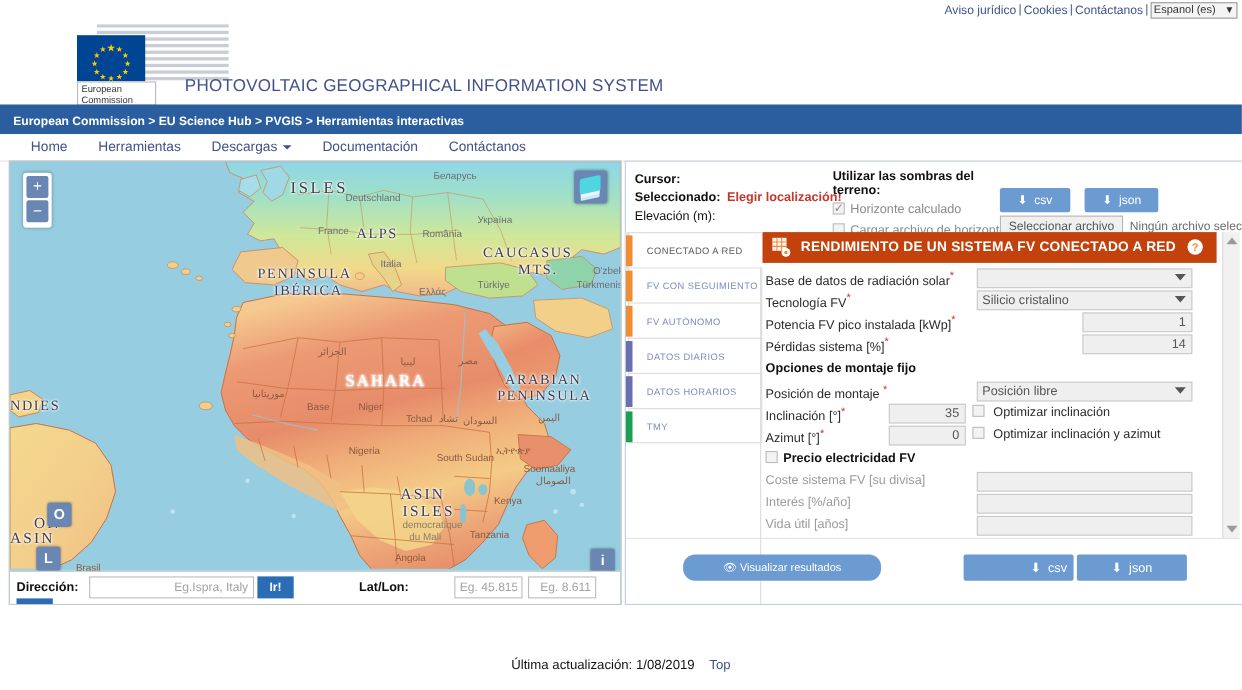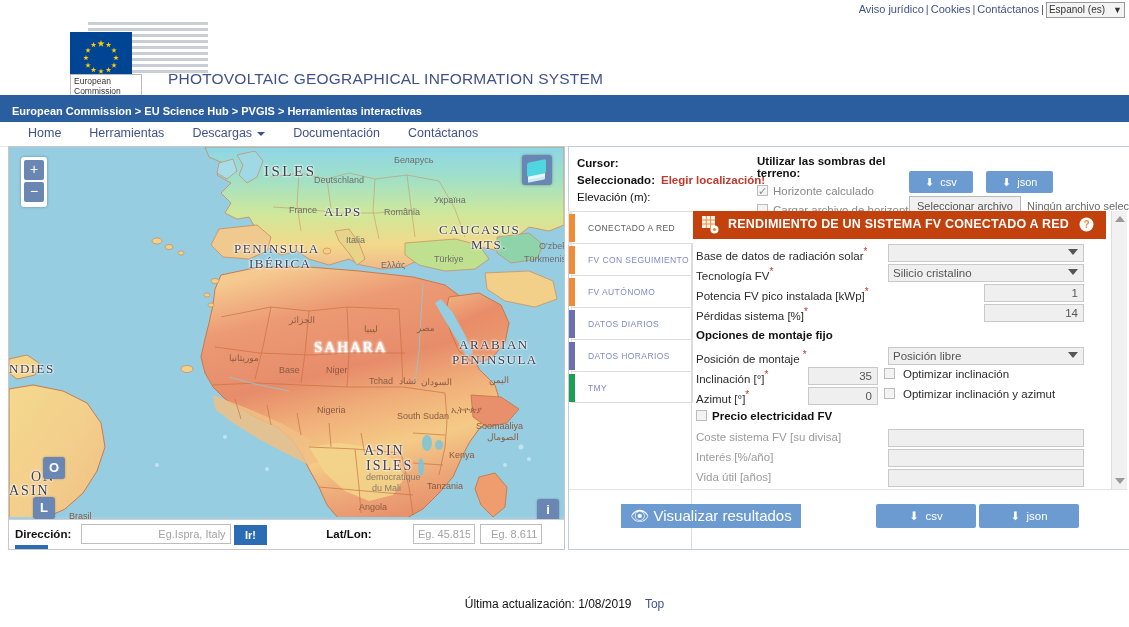--- a/index.html
+++ b/index.html
@@ -262,29 +262,29 @@
   }
   .optchk .chkbox { margin-right: 8px; }
   .precio { position:absolute; left: 4px; top: 1px; font-size: 11.5px; font-weight:bold; color:#111; }
 
   .actionbar {
     position:absolute; left: 0; top: 342px; width: 558px; height: 60px;
     border-top: 1px solid #e3e3e3;
   }
   .visbtn {
     position:absolute; left: 52px; top: 14px; width: 180px; height: 24px;
-    background:#6c9bd2; color:#fff; font-size: 15px; border:none;
-    cursor:pointer; border-radius: 0; font-family:"Liberation Sans", sans-serif;
+    background:#6c9bd2; color:#fff; font-size: 10px; border:none;
+    cursor:pointer; border-radius: 11px; font-family:"Liberation Sans", sans-serif;
   }
   .abtn {
     position:absolute; top: 14px; height: 24px; width: 100px;
     background:#6c9bd2; color:#fff; font-size: 11.5px; border:none;
     cursor:pointer; border-radius: 2px; font-family:"Liberation Sans", sans-serif;
   }
-  .abtn.csv { left: 307px; }
+  .abtn.csv { left: 307px; text-align: right; }
   .abtn.json { left: 410px; }
 
   
   .footer {
     position:absolute; left: 0; bottom: 16px; width: 1129px;
     text-align:center; font-size: 12px; color:#111;
   }
   .footer a { color:#41528b; text-decoration:none; margin-left: 10px; }
 </style>
 </head>

